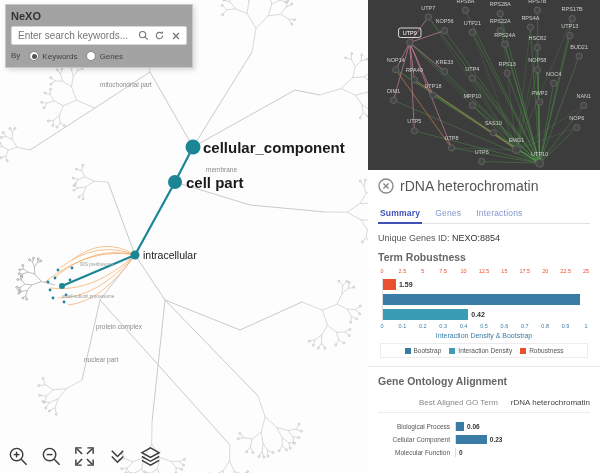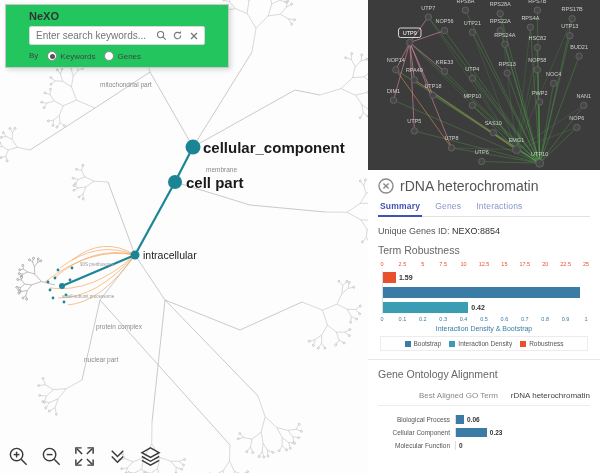--- a/index.html
+++ b/index.html
@@ -1,47 +1,47 @@
 <!DOCTYPE html>
 <html><head>
 <meta charset="utf-8">
 <style>
   html,body{margin:0;padding:0;background:#e8e8e8;}
   .stage{position:relative;width:600px;height:473px;background:#fff;overflow:hidden;
          font-family:"Liberation Sans",sans-serif;}
   
   .tree-panel{position:absolute;left:0;top:0;width:368px;height:473px;background:#fdfdfd;}
   #tree-svg{position:absolute;left:0;top:0;width:100%;height:100%;}
-  .search-box{position:absolute;left:5px;top:4px;width:176px;background:#22c55e;border:1px solid #c8c8c8;
-              box-shadow:2px 2px 5px rgba(0,0,0,.15);padding:5px 23px 6px;z-index:3;}
+  .search-box{position:absolute;left:5px;top:4px;width:176px;background:#a3a3a3;border:1px solid #c8c8c8;
+              box-shadow:2px 2px 5px rgba(0,0,0,.15);padding:5px 5px 6px;z-index:3;}
   .search-title{font-size:11px;font-weight:bold;color:#333;margin-bottom:4px;}
   .search-row{display:flex;align-items:center;border:1px solid #d7d7d7;border-radius:2px;padding:2px 4px;background:#fff;}
   .search-row input{border:none;outline:none;flex:1;min-width:0;font-size:10px;color:#333;font-family:inherit;}
   .icon-btn{width:13px;height:13px;display:flex;align-items:center;justify-content:center;margin-left:3px;cursor:pointer;}
   .radio-row{display:flex;align-items:flex-start;gap:9px;margin-top:6px;font-size:8px;color:#444;}
   .radio{display:inline-flex;align-items:center;gap:3px;cursor:pointer;}
   .radio-dot{width:8px;height:8px;border:1px solid #888;border-radius:50%;position:relative;background:#fff;}
   .radio-dot.checked::after{content:"";position:absolute;left:1.5px;top:1.5px;right:1.5px;bottom:1.5px;background:#555;border-radius:50%;}
   .zoom-toolbar{position:absolute;left:6px;bottom:5px;display:flex;gap:9px;z-index:3;}
   .tool-btn{width:24px;height:24px;display:flex;align-items:center;justify-content:center;cursor:pointer;}
   
   .network-panel{position:absolute;left:368px;top:0;width:232px;height:170px;}
   #net-svg{display:block;width:232px;height:170px;}
   
   .details-panel{position:absolute;left:368px;top:170px;width:232px;height:366px;background:#fff;
                  box-sizing:border-box;padding:8px 10px 0 10px;overflow:hidden;}
   .dp-header{display:flex;align-items:center;gap:6px;}
   .dp-title{font-size:14px;color:#555;font-weight:400;margin:0;}
   .tabs{display:flex;gap:15px;margin-top:7px;border-bottom:1px solid #e2e2e2;padding:0 2px 5px;}
-  .tab{font-size:8.5px;color:#8496c9;cursor:pointer;letter-spacing:.2px;position:relative;}
+  .tab{font-size:8.5px;color:#8496c9;cursor:pointer;letter-spacing:.2px;position:relative;margin-top:7px;}
   .tab.active{color:#3f51b5;font-weight:bold;}
   .tab.active::after{content:"";position:absolute;left:-2px;right:-2px;bottom:-6px;height:2px;background:#3f51b5;}
   .term-id{font-size:9px;color:#555;margin-top:9px;}
   .term-id .tid-val{color:#333;}
-  .section-h{font-size:10.5px;color:#666;font-weight:400;margin:8px 0 5px;}
+  .section-h{font-size:10.5px;color:#666;font-weight:700;margin:8px 0 5px;}
   .sep{border:none;border-top:1px solid #e8e8e8;margin:8px -10px 0;}
   
   .axis-row{position:relative;height:8px;font-size:5.5px;margin:0 4px;}
   .tick{position:absolute;transform:translateX(-50%);white-space:nowrap;}
   .bars{margin:1px 4px;border-left:1px solid #ddd;}
   .bar-row{height:13px;margin:2px 0;display:flex;align-items:center;}
   .bar{height:11px;}
   .bar-val{font-size:7px;font-weight:bold;color:#333;margin-left:3px;}
   .axis-title{text-align:center;font-size:7px;margin-top:1px;}
   .legend{display:flex;justify-content:center;align-items:center;gap:8px;margin:4px 2px 0;

